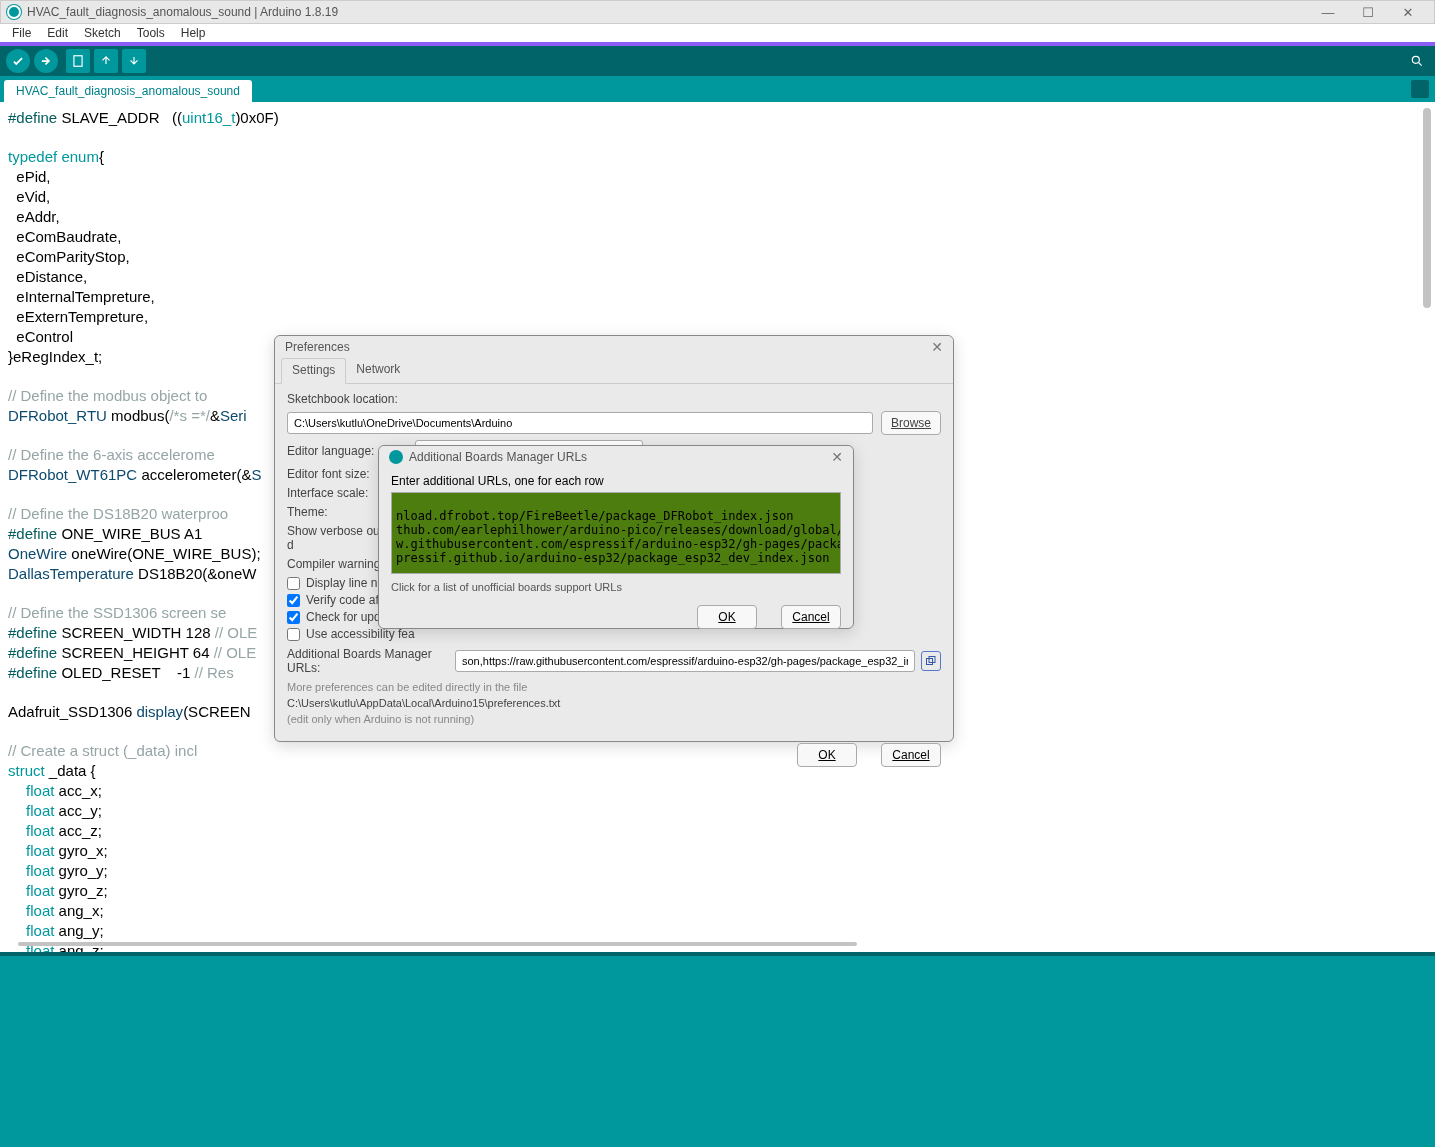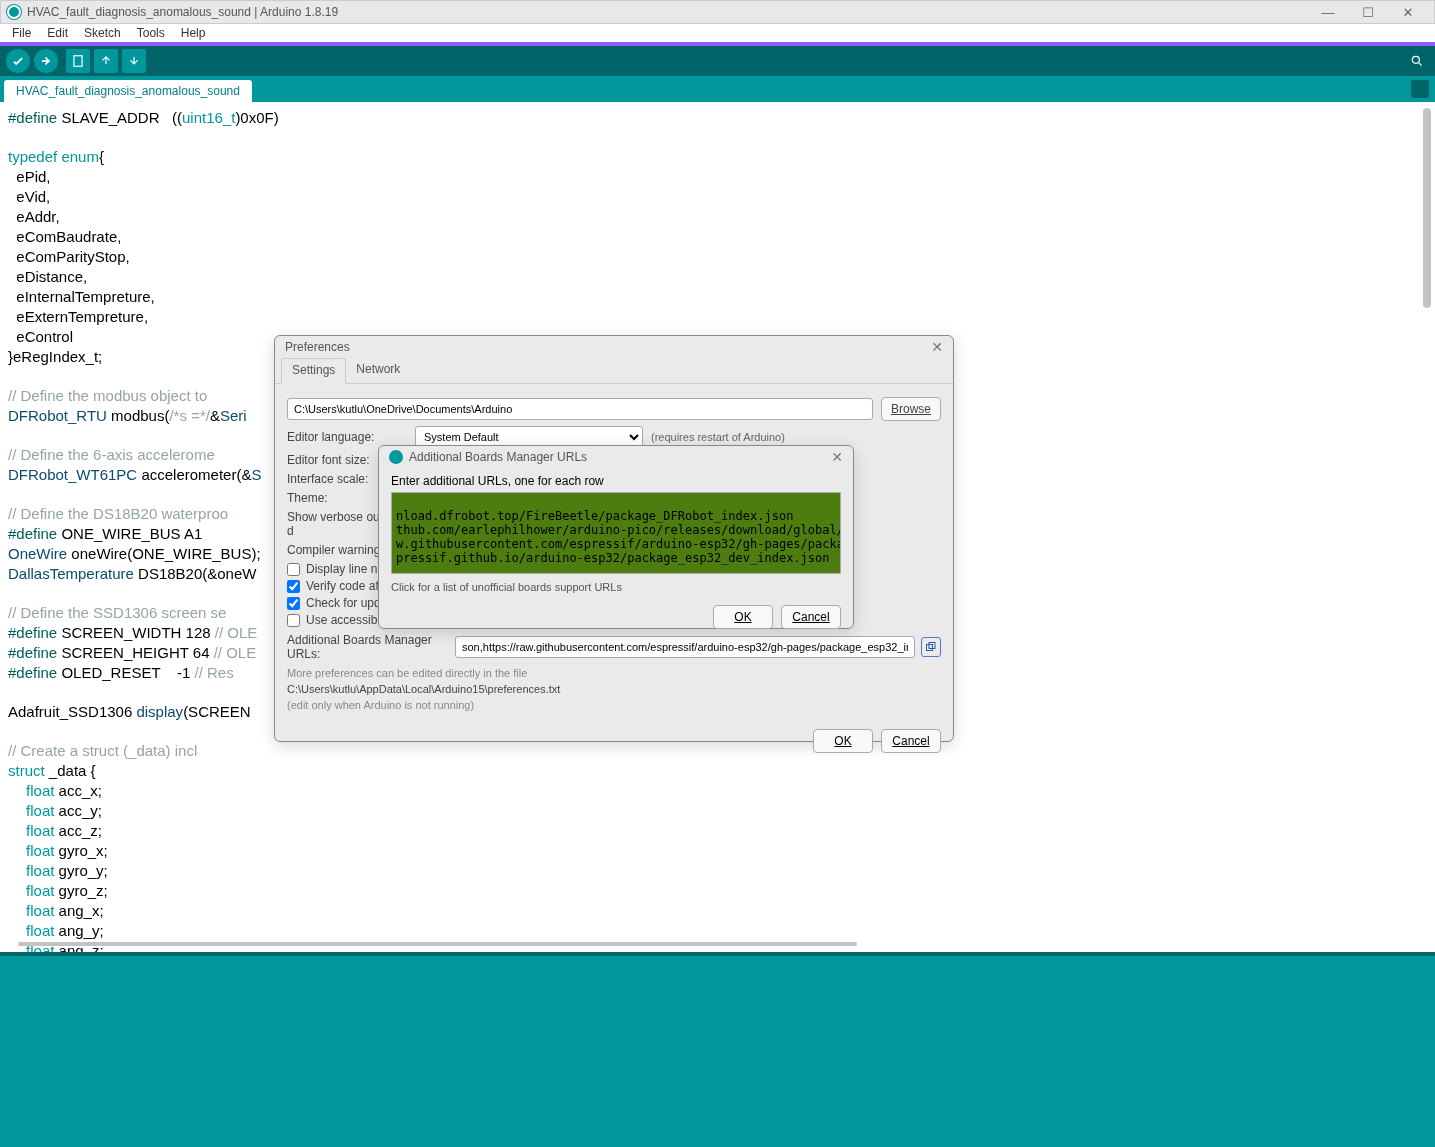--- a/index.html
+++ b/index.html
@@ -35,21 +35,21 @@
 .dlg-tabs span { padding:4px 10px 6px; color:#555; }
 .dlg-tabs span.act { background:#eaeaea; border:1px solid #ccc; border-bottom:1px solid #eaeaea; margin-bottom:-1px; border-radius:3px 3px 0 0;}
 .dlg-body { padding:8px 12px; font-size:12px; color:#444; }
 .row { display:flex; align-items:center; margin:5px 0; gap:8px; }
 .row label { width:120px; }
 .row input[type=text] { flex:1; height:22px; border:1px solid #aaa; border-radius:3px; padding:0 6px; font-size:11px; background:#fff;}
 .row select { flex:0 0 228px; height:22px; border:1px solid #aaa; border-radius:3px; font-size:11px; padding:0 4px; background:#fff;}
 .row .note { font-size:11px; color:#666; }
 .chk { display:flex; align-items:center; gap:6px; font-size:12px; margin:3px 0; }
 .chk input{width:13px;height:13px;}
-.btnrow { display:flex; justify-content:flex-end; gap:8px; padding:6px 12px;}
+.btnrow { display:flex; justify-content:flex-end; gap:24px; padding:6px 12px;}
 .wbtn { min-width:60px; height:24px; border:1px solid #aaa; border-radius:4px; background:#f8f8f8; font-size:12px; display:flex;align-items:center;justify-content:center;text-decoration:underline;}
 .hint { font-size:11px; color:#888; margin:4px 0;}
 .urlrow{display:flex;align-items:center;gap:6px;margin:6px 0;}
 .urlrow input{flex:1;height:22px;border:1px solid #aaa;border-radius:3px;padding:0 6px;font-size:11px;background:#fff;}
 .urlrow .iconbtn{width:20px;height:20px;border:1px solid #5577cc;border-radius:3px;display:flex;align-items:center;justify-content:center;}
 
 
 .dlg-url { left:378px; top:445px; width:476px; height:184px; z-index:10;}
 .dlg-url .dlg-title .app-icon{width:14px;height:14px;border-radius:50%;background:#00979d;margin-right:6px;}
 .dlg-url textarea { width:100%; height:82px; font-family:Consolas,monospace; font-size:12px; border:1px solid #aaa; resize:none; padding:16px 4px; background:#4d7c0f; overflow-x:scroll; overflow-y:hidden; white-space:pre;}
@@ -168,20 +168,21 @@
 <div class="dlg dlg-pref">
   <div class="dlg-title">
     <span>Preferences</span>
     <span class="x">✕</span>
   </div>
   <div class="dlg-tabs">
     <span class="act">Settings</span>
     <span>Network</span>
   </div>
   <div class="dlg-body">
+    <div>Sketchbook location:</div>
     <div class="row">
       <input type="text" value="C:\Users\kutlu\OneDrive\Documents\Arduino" style="">
       <div class="wbtn" style="width:56px">Browse</div>
     </div>
     <div class="row">
       <label>Editor language:</label>
       <select><option>System Default</option></select>
       <span class="note">  (requires restart of Arduino)</span>
     </div>
     <div class="row">

